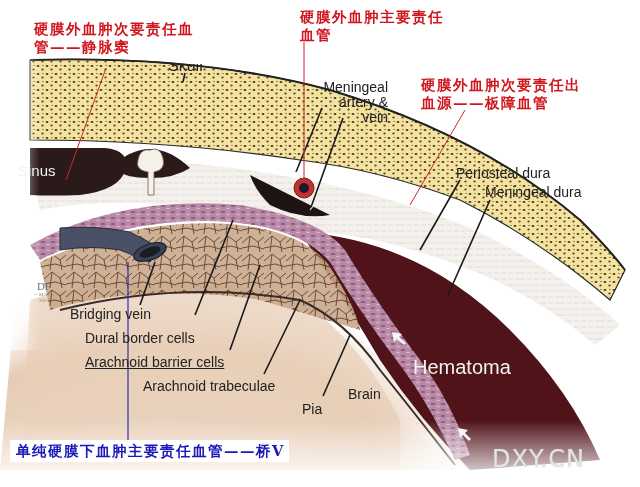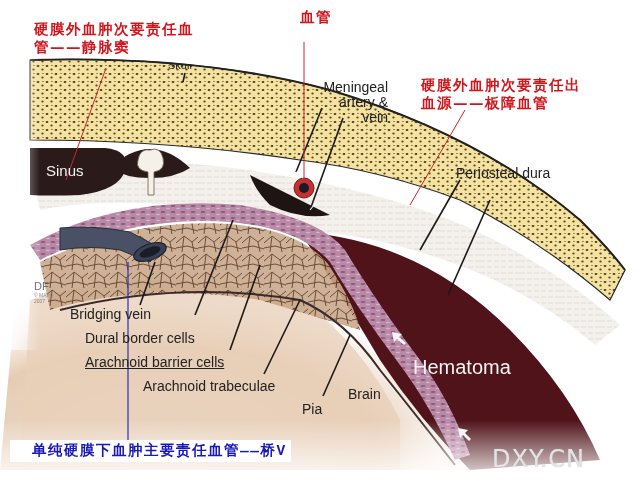--- a/index.html
+++ b/index.html
@@ -3,23 +3,23 @@
 <meta charset="utf-8">
 <style>
   html, body { margin: 0; padding: 0; background: #ffffff; }
   body { width: 640px; height: 487px; position: relative; overflow: hidden; font-family: "Liberation Sans", sans-serif; }
   #stage { position: absolute; left: 0; top: 0; width: 521px; height: 487px; }
   svg { position: absolute; left: 0; top: 0; }
   .lbl { position: absolute; white-space: nowrap; color: #222; font-family: "Liberation Sans", sans-serif; font-size: 14px; line-height: 15px; }
   .lbl-white { color: #f2f2f2; }
   .cn { position: absolute; white-space: nowrap; font-family: "DejaVu Serif", serif; font-weight: bold; font-size: 14.5px; line-height: 18px; letter-spacing: 1.5px; }
   .cn-red { color: #d0161d; }
-  .cn-blue { color: #1a1ab8; background: #ffffff; padding: 2px 4px 2px 22px; font-family: Liberation Mono, monospace; }
+  .cn-blue { color: #1a1ab8; background: #ffffff; padding: 2px 4px 2px 6px; }
   .watermark { position: absolute; font-family: "DejaVu Sans", sans-serif; font-size: 24px; color: rgba(235,235,235,0.85); letter-spacing: 1px; text-shadow: 0 0 1px #bbb; }
-  .credit { position: absolute; font-family: Liberation Sans, sans-serif; font-size: 9px; color: #8a8a8a; line-height: 7px; }
+  .credit { position: absolute; font-family: Liberation Serif, serif; font-size: 9px; color: #8a8a8a; line-height: 7px; text-align: center; }
 </style>
 </head>
 <body>
 
 <div id="stage">
 <svg width="640" height="487" viewBox="0 0 640 487">
   <defs>
     <pattern id="diploe" width="9" height="8" patternUnits="userSpaceOnUse">
       <rect width="9" height="8" fill="#f3e2a0"></rect>
       <ellipse cx="2" cy="2" rx="1.4" ry="1" fill="#4a3a1c"></ellipse>
@@ -116,36 +116,38 @@
     <path d="M392 332 L402 334 L399 337 L406 343 L404 345 L397 339 L394 342 Z"></path>
     <path d="M458 428 L468 430 L465 433 L471 439 L469 441 L463 435 L460 438 Z"></path>
   </g>
 </svg>
 
 <div class="cn cn-red" style="left:34px; top:20px;">
   <div>硬膜外血肿次要责任血</div>
   <div>管——静脉窦</div>
 </div>
 <div class="cn cn-red" style="left:300px; top:8px;">
+  <div>硬膜外血肿主要责任</div>
   <div>血管</div>
 </div>
 <div class="cn cn-red" style="left:421px; top:76px;">
   <div>硬膜外血肿次要责任出</div>
   <div>血源——板障血管</div>
 </div>
 <div class="cn cn-blue" style="left:10px; top:440px;">单纯硬膜下血肿主要责任血管——桥V</div>
 
-<div class="lbl" style="left:168px; top:58px; font-size:11px; clip-path: inset(6px 0 0 0);">Skull</div>
+<div class="lbl" style="left:168px; top:58px; font-size:16px; clip-path: inset(6px 0 0 0);">Skull</div>
 <div class="lbl" style="left:312px; top:80px; text-align:right; width:76px; line-height:15px;">
   <div>Meningeal</div>
   <div>artery &amp;</div>
   <div>vein</div>
 </div>
-<div class="lbl lbl-white" style="left:46px; top:163px; font-size:15px;">Sinus</div>
+<div class="lbl lbl-white" style="left:18px; top:163px; font-size:15px;">Sinus</div>
 <div class="lbl" style="left:456px; top:166px;text-align:center;">Periosteal dura</div>
+<div class="lbl" style="left:485px; top:185px;">Meningeal dura</div>
 <div class="lbl" style="left:70px; top:307px;text-align:center;">Bridging vein</div>
 <div class="lbl" style="left:85px; top:331px;">Dural border cells</div>
 <div class="lbl" style="left:85px; top:355px;text-decoration:underline;">Arachnoid barrier cells</div>
 <div class="lbl" style="left:134px; top:379px;margin-left:9px;">Arachnoid trabeculae</div>
 <div class="lbl" style="left:302px; top:402px;">Pia</div>
 <div class="lbl" style="left:348px; top:387px;">Brain</div>
 <div class="lbl lbl-white" style="left:413px; top:360px; font-size:20px;">Hematoma</div>
 
 <div class="credit" style="left:34px; top:281px;">
   <div style="font-size:11px; line-height:11px; color:#707070;">DF</div>

